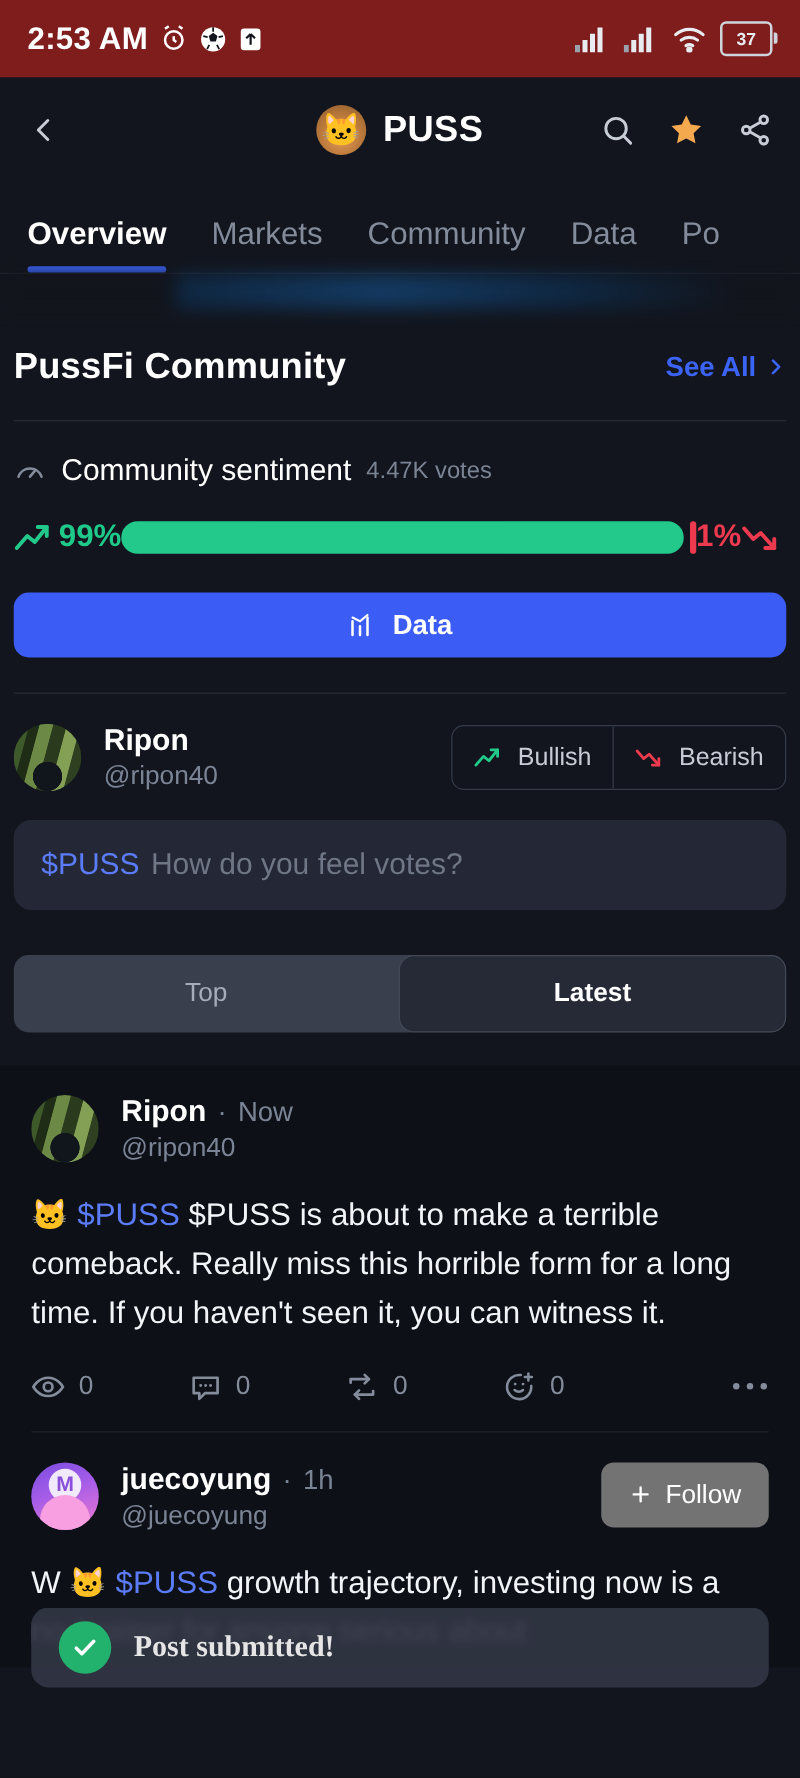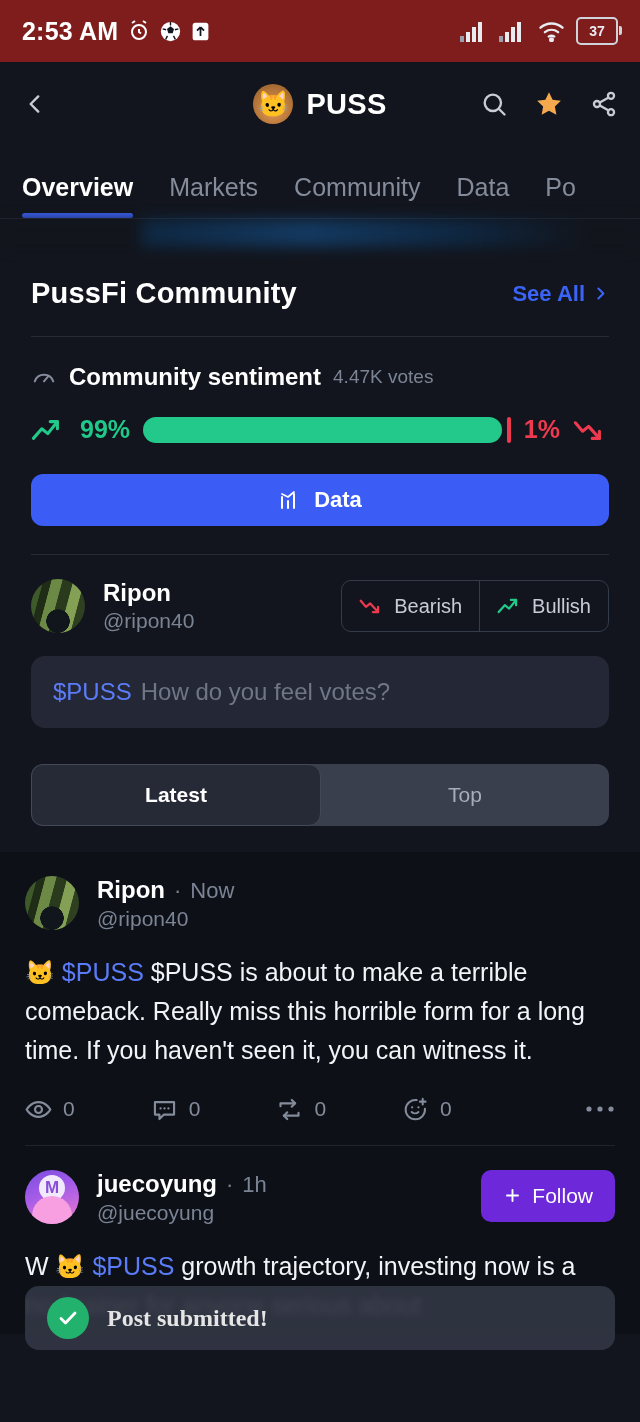--- a/index.html
+++ b/index.html
@@ -68,35 +68,35 @@
   }
   .tabs-divider { height:1px; background:#262b36; }
 
   .blur-strip {
     height:28px; margin-top:0;
     background:linear-gradient(90deg,#12151d 0 22%, #0e2a47 22%, #14406d 48%, #0e2a47 72%, #12151d 92%);
     filter:blur(7px); opacity:.85;
   }
 
   
-  .section { padding:0 31px; }
+  .section { padding:0 11px; }
   .section-head {
     display:flex; align-items:center; justify-content:space-between;
     padding:30px 0 26px 0;
   }
   .section-title { font-size:29px; font-weight:700; letter-spacing:0.2px; }
   .see-all { display:flex; align-items:center; gap:7px; color:#3b63f6; font-size:22px; font-weight:600; }
   .hr { height:1px; background:#262b36; }
 
   
   .sentiment-head { display:flex; align-items:center; gap:12px; padding:26px 0 0 0; }
-  .sentiment-label { font-size:24px; font-weight:700; color:#ffffff; }
+  .sentiment-label { font-size:24px; font-weight:400; color:#ffffff; }
   .sentiment-votes { font-size:19px; color:#7b8495; }
 
-  .sentiment-row { display:flex; align-items:center; gap:13px; padding:24px 0 0 0; }
+  .sentiment-row { display:flex; align-items:center; padding:24px 0 0 0; }
   .pct-bull { color:#1fc98a; font-size:25px; font-weight:700; }
   .pct-bear { color:#ee3a4f; font-size:25px; font-weight:700; }
   .bar-wrap { flex:1; display:flex; align-items:center; gap:5px; height:26px; }
   .bar-green { background:#22c98a; height:26px; border-radius:13px; }
   .bar-red { background:#ee3a4f; height:26px; border-radius:13px; }
 
   .data-btn {
     margin:30px 0 0 0; width:100%; height:52px; border-radius:12px;
     background:#3b5cf5; display:flex; align-items:center; justify-content:center;
     gap:12px; font-size:22px; font-weight:700; color:#fff; border:none;
@@ -145,21 +145,21 @@
   .feed { background:#0d1017; margin-top:26px; padding-bottom:10px; }
   .post { padding:24px 25px 0 25px; }
   .post-head { display:flex; align-items:flex-start; }
   .ph-names { margin-left:18px; }
   .ph-line { display:flex; align-items:baseline; gap:9px; }
   .ph-name { font-size:24px; font-weight:700; }
   .ph-time { font-size:22px; color:#7b8495; }
   .ph-handle { font-size:21px; color:#7b8495; line-height:1.4; }
   .follow-btn {
     margin-left:auto; display:flex; align-items:center; gap:10px;
-    background:#6d28d9; border:none; border-radius:10px; height:52px; padding:0 22px;
+    background:#737373; border:none; border-radius:10px; height:52px; padding:0 22px;
     color:#ffffff; font-size:21px; font-family:"Liberation Sans", sans-serif;
   }
   .post-body {
     margin-top:20px; font-size:25px; line-height:1.55; color:#f2f4f7;
   }
   .cashtag { color:#5b7cf8; }
   .emoji-inline { font-size:24px; }
 
   .post-actions {
     display:flex; align-items:center; margin-top:26px; padding-bottom:22px;
@@ -373,47 +373,47 @@
 
   <div class="composer-user">
     <div class="av-ripon"></div>
     <div class="cu-names">
       <div class="cu-name">Ripon</div>
       <div class="cu-handle">@ripon40</div>
     </div>
     <div class="bb-group">
       <button class="bb-btn">
         <span>
+          <svg width="26" height="20" viewBox="0 0 30 22" fill="none" stroke="#22c98a" stroke-width="2.6" stroke-linecap="round" stroke-linejoin="round">
+            <path d="M2 18l7-8 5 4 8-10"></path>
+              <path d="M16 4h6v6"></path>
+          </svg>
+        </span>
+        <span>Bullish</span>
+      </button>
+      <button class="bb-btn">
+        <span>
           <svg width="26" height="20" viewBox="0 0 30 22" fill="none" stroke="#ee3a4f" stroke-width="2.6" stroke-linecap="round" stroke-linejoin="round">
             <path d="M2 5l6 7 5-4 9 10"></path>
               <path d="M16 18h6v-6"></path>
           </svg>
         </span>
         <span>Bearish</span>
       </button>
-      <button class="bb-btn">
-        <span>
-          <svg width="26" height="20" viewBox="0 0 30 22" fill="none" stroke="#22c98a" stroke-width="2.6" stroke-linecap="round" stroke-linejoin="round">
-            <path d="M2 18l7-8 5 4 8-10"></path>
-              <path d="M16 4h6v6"></path>
-          </svg>
-        </span>
-        <span>Bullish</span>
-      </button>
     </div>
   </div>
 
   <div class="composer-input">
     <span class="ci-ticker">$PUSS</span>
     <span class="ci-placeholder">How do you feel votes?</span>
   </div>
 
   <div class="seg">
+    <button class="seg-btn">Top</button>
     <button class="seg-btn active">Latest</button>
-    <button class="seg-btn">Top</button>
   </div>
 </div>
 
 <div class="feed">
 
   <div class="post">
     <div class="post-head">
       <div class="av-ripon"></div>
       <div class="ph-names">
         <div class="ph-line">

